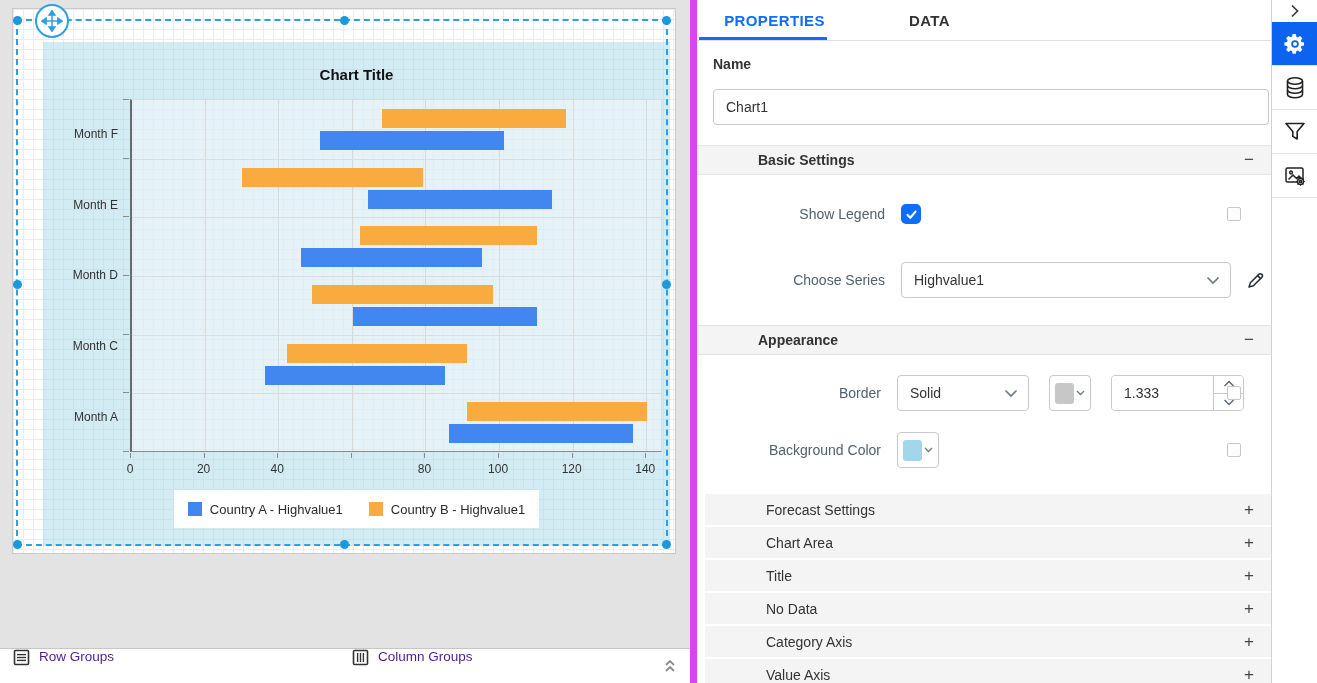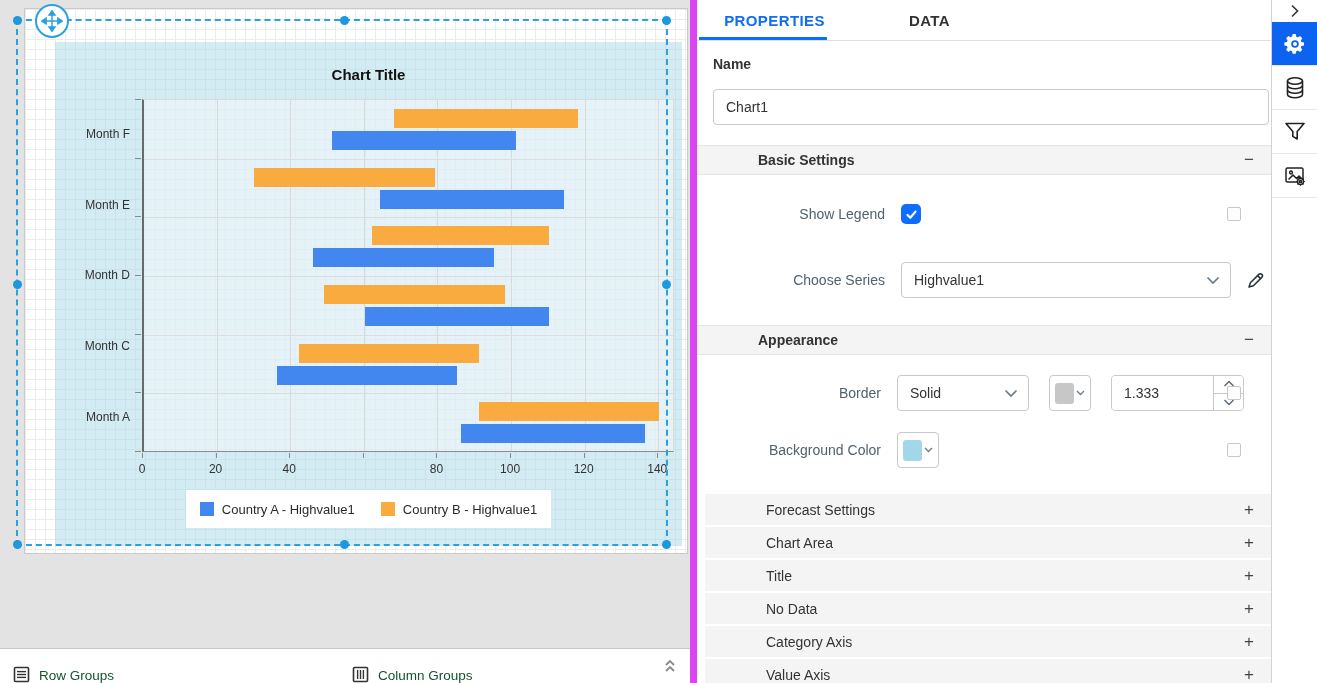--- a/index.html
+++ b/index.html
@@ -2,21 +2,21 @@
 <html><head>
 <meta charset="utf-8">
 <style>
   * { margin:0; padding:0; box-sizing:border-box; }
   html,body { width:1317px; height:683px; overflow:hidden; }
   body { font-family:"Liberation Sans", sans-serif; color:#333; background:#fff; }
   .app { display:flex; width:1317px; height:683px; }
 
   
   .canvas-pane { position:relative; width:690px; height:683px; background:#e3e3e3; flex:none; overflow:hidden; }
-  .design-surface { position:absolute; left:24px; top:8px; width:664px; height:546px;
+  .design-surface { position:absolute; left:12px; top:8px; width:664px; height:546px;
     background-color:#fff; border:1px solid #c9c9c9;
     background-image:linear-gradient(to right,#ececec 1px,transparent 1px),linear-gradient(to bottom,#ececec 1px,transparent 1px);
     background-size:10px 10px; }
   .chart-el { position:absolute; left:30px; top:33px; width:627px; height:504px; background:rgba(167,216,232,.5); }
   .chart-title { position:absolute; left:0; top:24px; width:100%; text-align:center; font-size:15px; font-weight:bold; color:#111; }
   .plot { position:absolute; left:87px; top:57px; width:532px; height:353px;
     background:rgba(255,255,255,.42); border-top:1px solid #dcdcdc; border-right:1px solid #dcdcdc;
     border-bottom:1px solid #8a8a8a; border-left:2px solid #6a6a6a; }
   .gridline-v { position:absolute; top:0; bottom:0; width:1px; background:#d9d9d9; }
   .gridline-h { position:absolute; left:0; right:0; height:1px; background:#dcdcdc; }
@@ -33,21 +33,21 @@
 
   
   .selection { position:absolute; left:16px; top:19px; width:652px; height:527px;
     border:2px dashed #2ba0e2; pointer-events:none; }
   .handle { position:absolute; width:9px; height:9px; border-radius:50%; background:#1e98dd; pointer-events:auto; }
   .move-handle { position:absolute; left:17px; top:-17px; width:34px; height:34px; border-radius:50%;
     background:#fff; border:2px solid #2ba0e2; display:flex; align-items:center; justify-content:center; pointer-events:auto; }
 
   
   .bottom-bar { position:absolute; left:0; right:0; bottom:0; height:35px; background:#fff; border-top:1px solid #c6c6c6; }
-  .group-item { position:absolute; top:0; height:34px; display:flex; align-items:flex-end; gap:9px; font-size:13.5px; color:#14532d; }
+  .group-item { position:absolute; top:0; height:34px; display:flex; align-items:flex-start; gap:9px; font-size:13.5px; color:#4c1d95; }
   .collapse-chevrons { position:absolute; right:12px; top:8px; color:#8a8a8a; }
 
   
   .props-pane { width:581px; flex:none; background:#fff; border-left:7px solid #d946ef; display:flex; flex-direction:column; overflow:hidden; }
   .tabbar { height:41px; border-bottom:1px solid #e0e0e0; display:flex; flex:none; }
   .tab { width:155px; display:flex; align-items:center; justify-content:center; font-size:15px; font-weight:bold;
     letter-spacing:.4px; color:#333; cursor:pointer; position:relative; }
   .tab.active { color:#0e6ef5; }
   .tab.active::after { content:""; position:absolute; left:2px; bottom:0; width:128px; height:3px; background:#0e6ef5; }
   .name-block { padding:15px 16px 20px 16px; }

